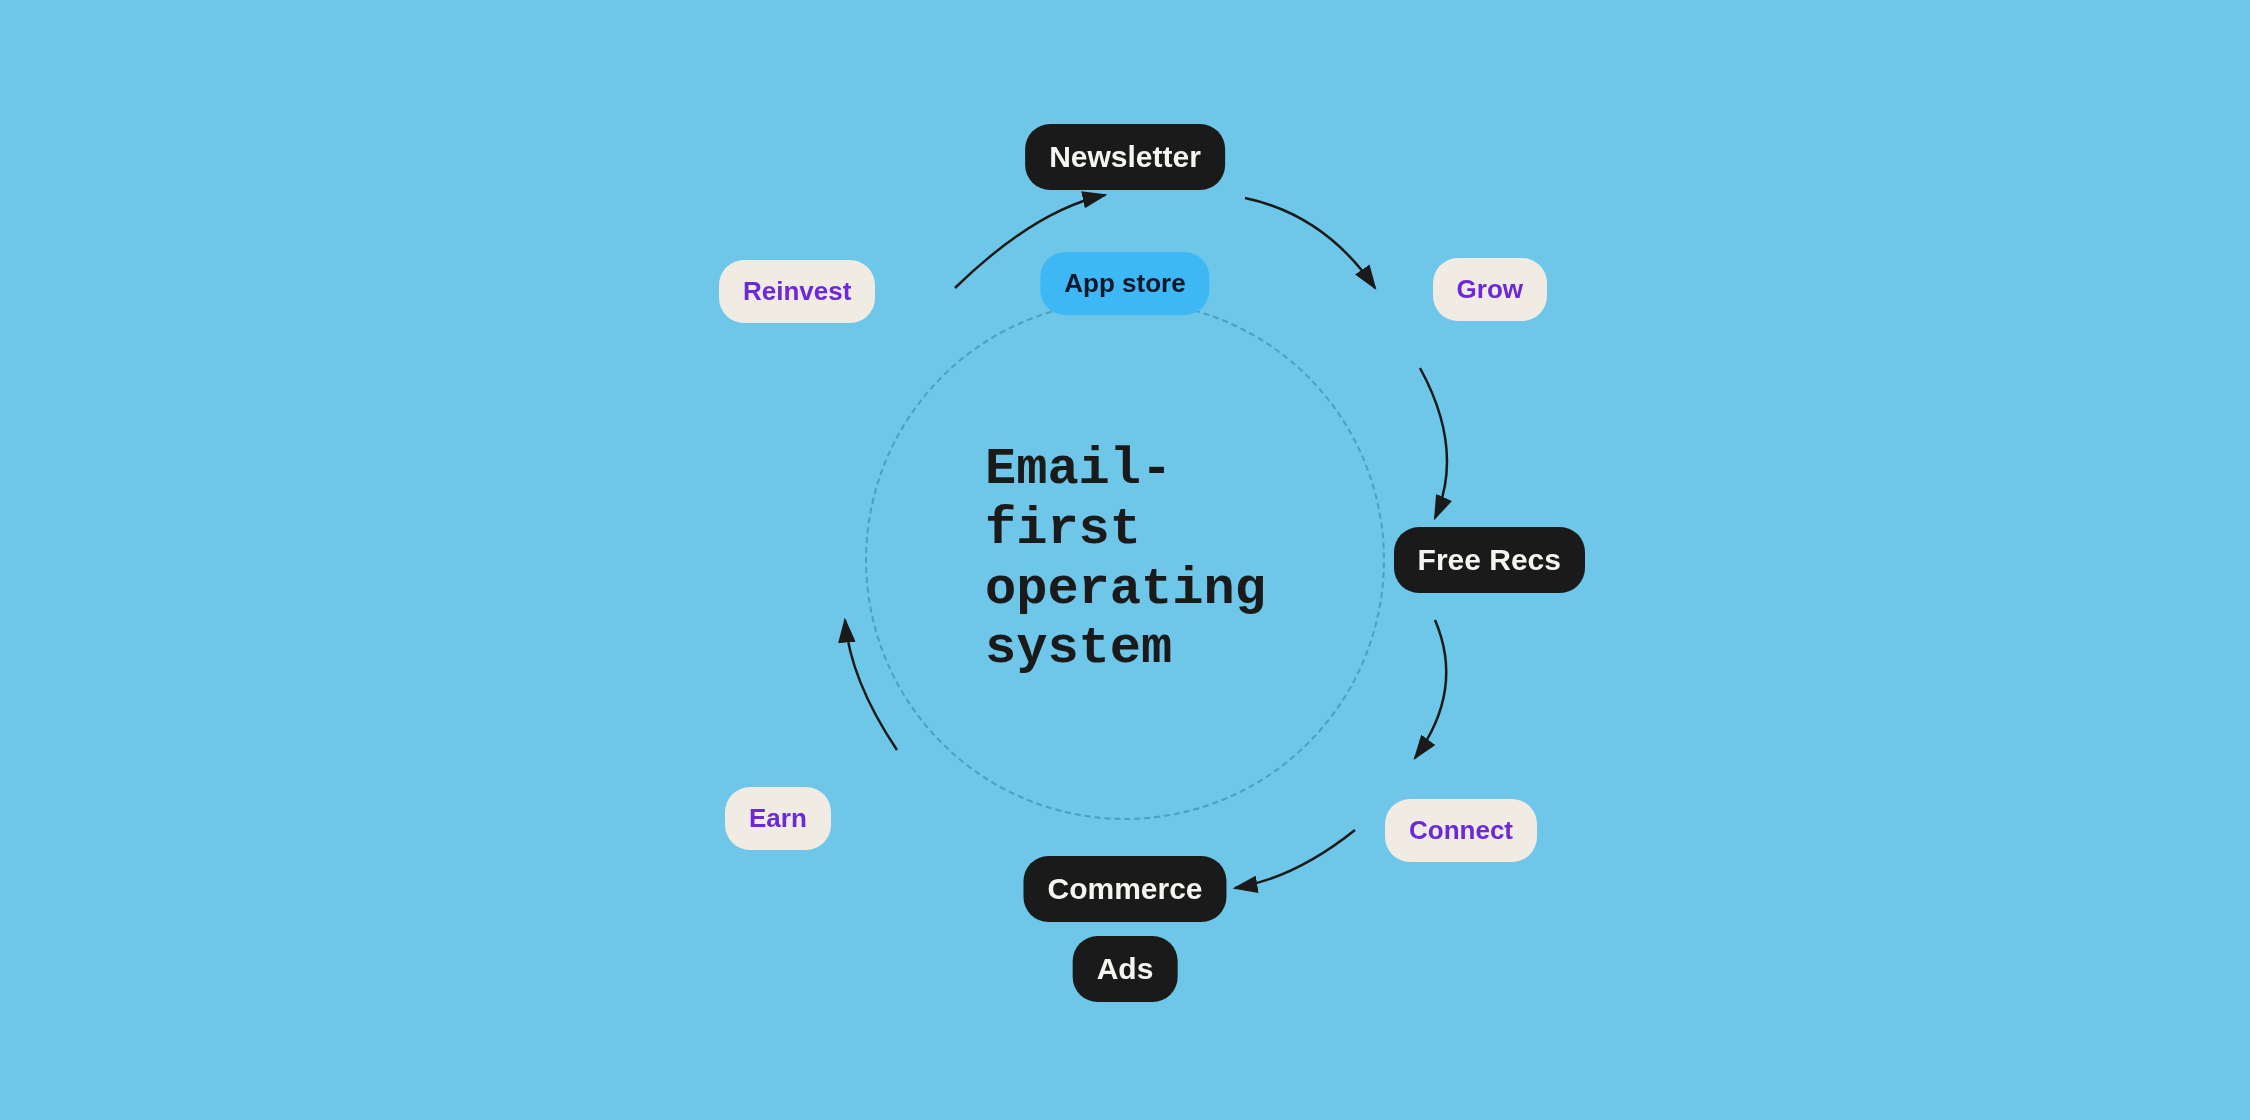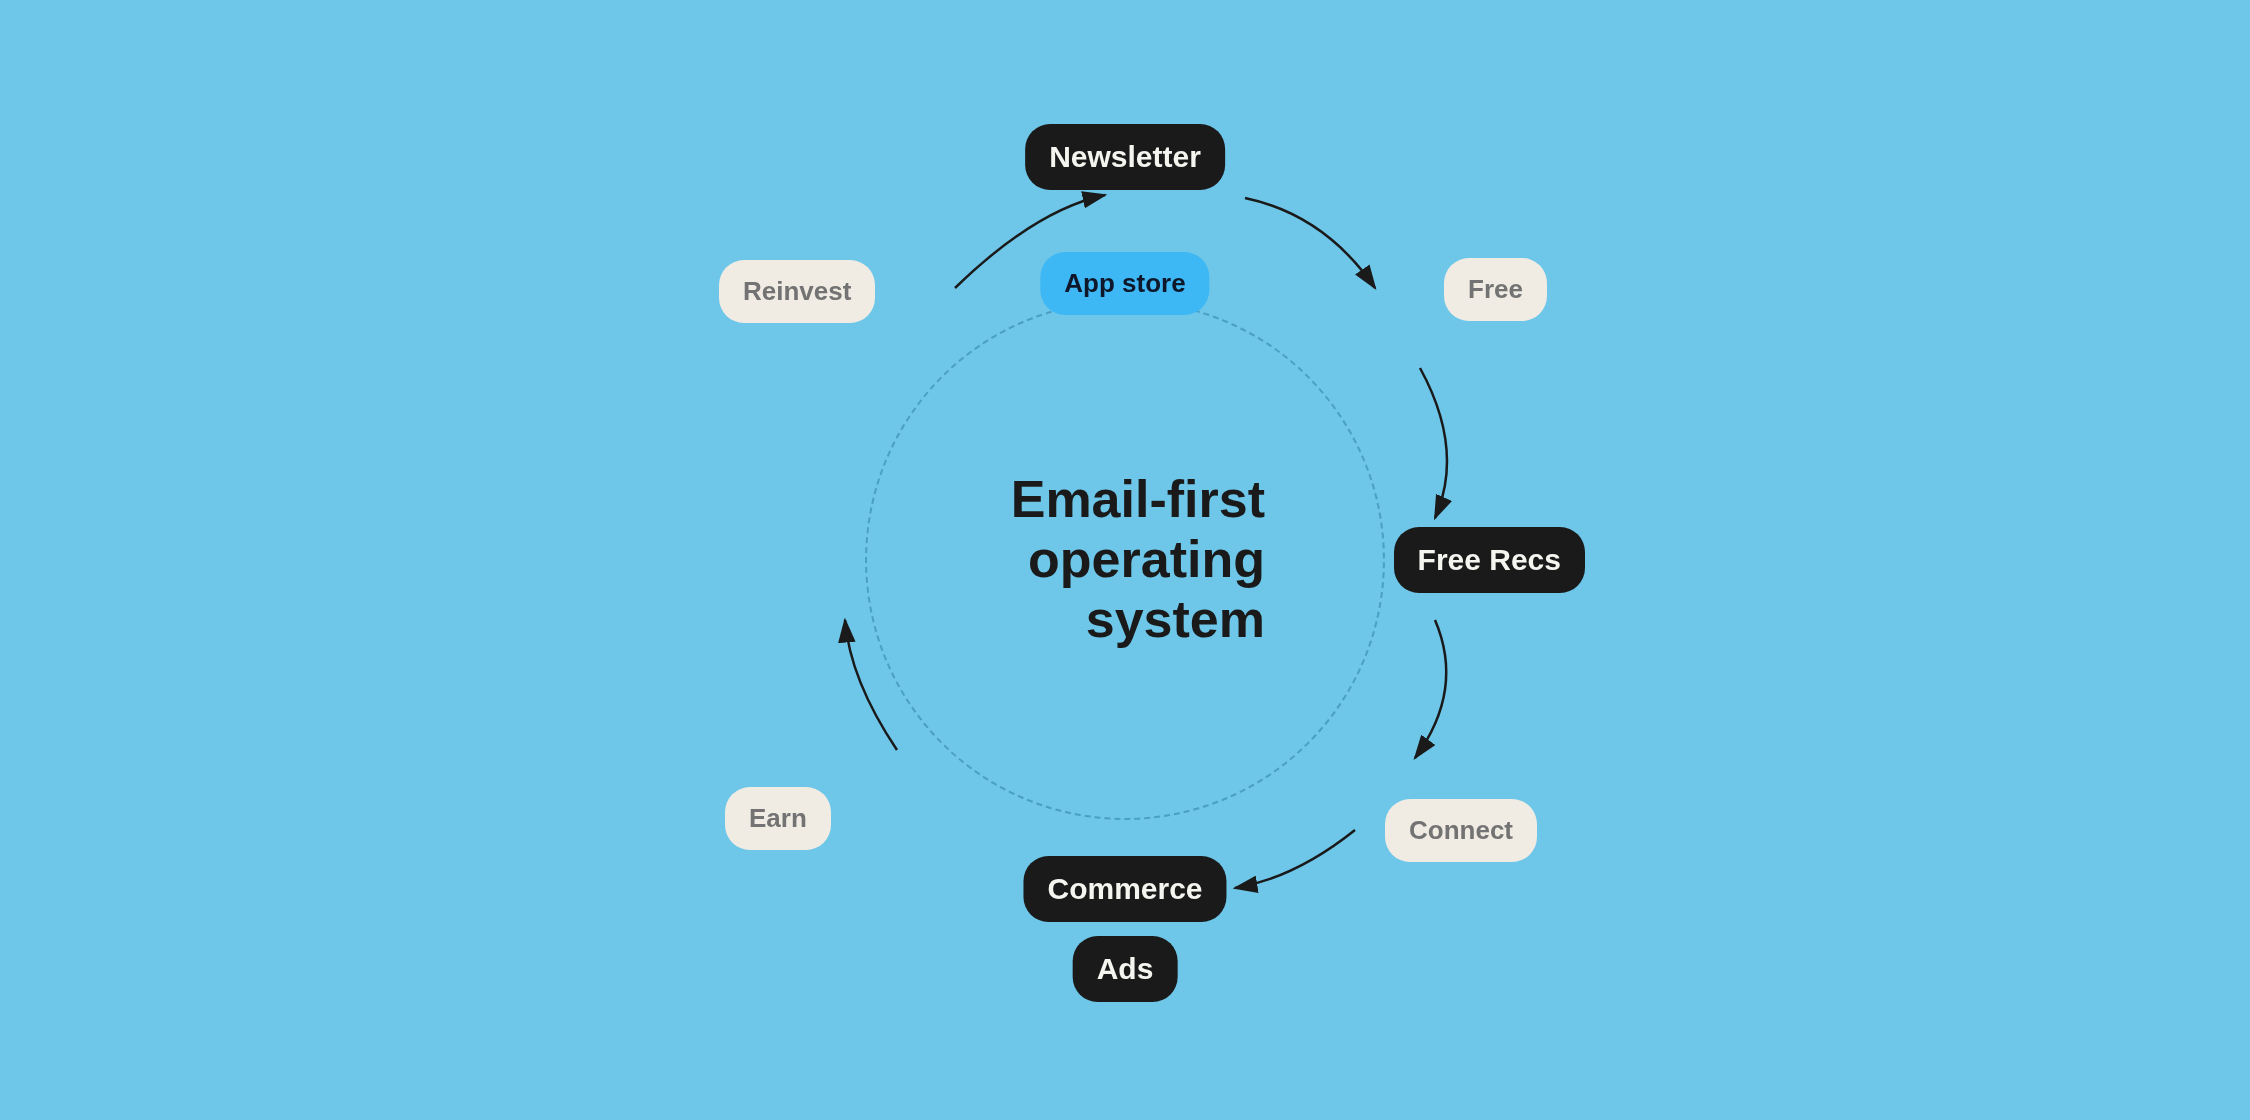--- a/index.html
+++ b/index.html
@@ -33,22 +33,22 @@
       border: 2.5px dashed #4a9fc4;
       pointer-events: none;
     }
 
     
     .center-text {
       position: absolute;
       top: 50%;
       left: 50%;
       transform: translate(-50%, -50%);
-      text-align: right;
-      font-family: Liberation Sans, sans-serif;
+      text-align: left;
+      font-family: Liberation Mono, monospace;
       font-weight: 900;
       font-size: 52px;
       line-height: 1.15;
       color: #1a1a1a;
       width: 280px;
     }
 
     
     .node {
       position: absolute;
@@ -64,21 +64,21 @@
     }
 
     .node-dark {
       background-color: #1a1a1a;
       color: #f5f5f0;
       font-family: 'Arial', sans-serif;
     }
 
     .node-light {
       background-color: #f0ece4;
-      color: #737373;
+      color: #6d28d9;
       font-family: 'Arial', sans-serif;
       font-size: 26px;
       justify-content: center;
     }
 
     .node-blue {
       background-color: #3db8f5;
       color: #0f172a;
       font-family: 'Arial', sans-serif;
       font-size: 26px;
@@ -192,21 +192,21 @@
 
   <div class="node node-dark node-newsletter">
     <span>Newsletter</span>
   </div>
 
   <div class="node node-blue node-appstore">
     <span>App store</span>
   </div>
 
   <div class="node node-light node-grow">
-    <span>Free</span>
+    <span>Grow</span>
   </div>
 
   <div class="node node-dark node-freerecs">
     <span>Free Recs</span>
   </div>
 
   <div class="node node-light node-connect">
     <span>Connect</span>
   </div>
 

